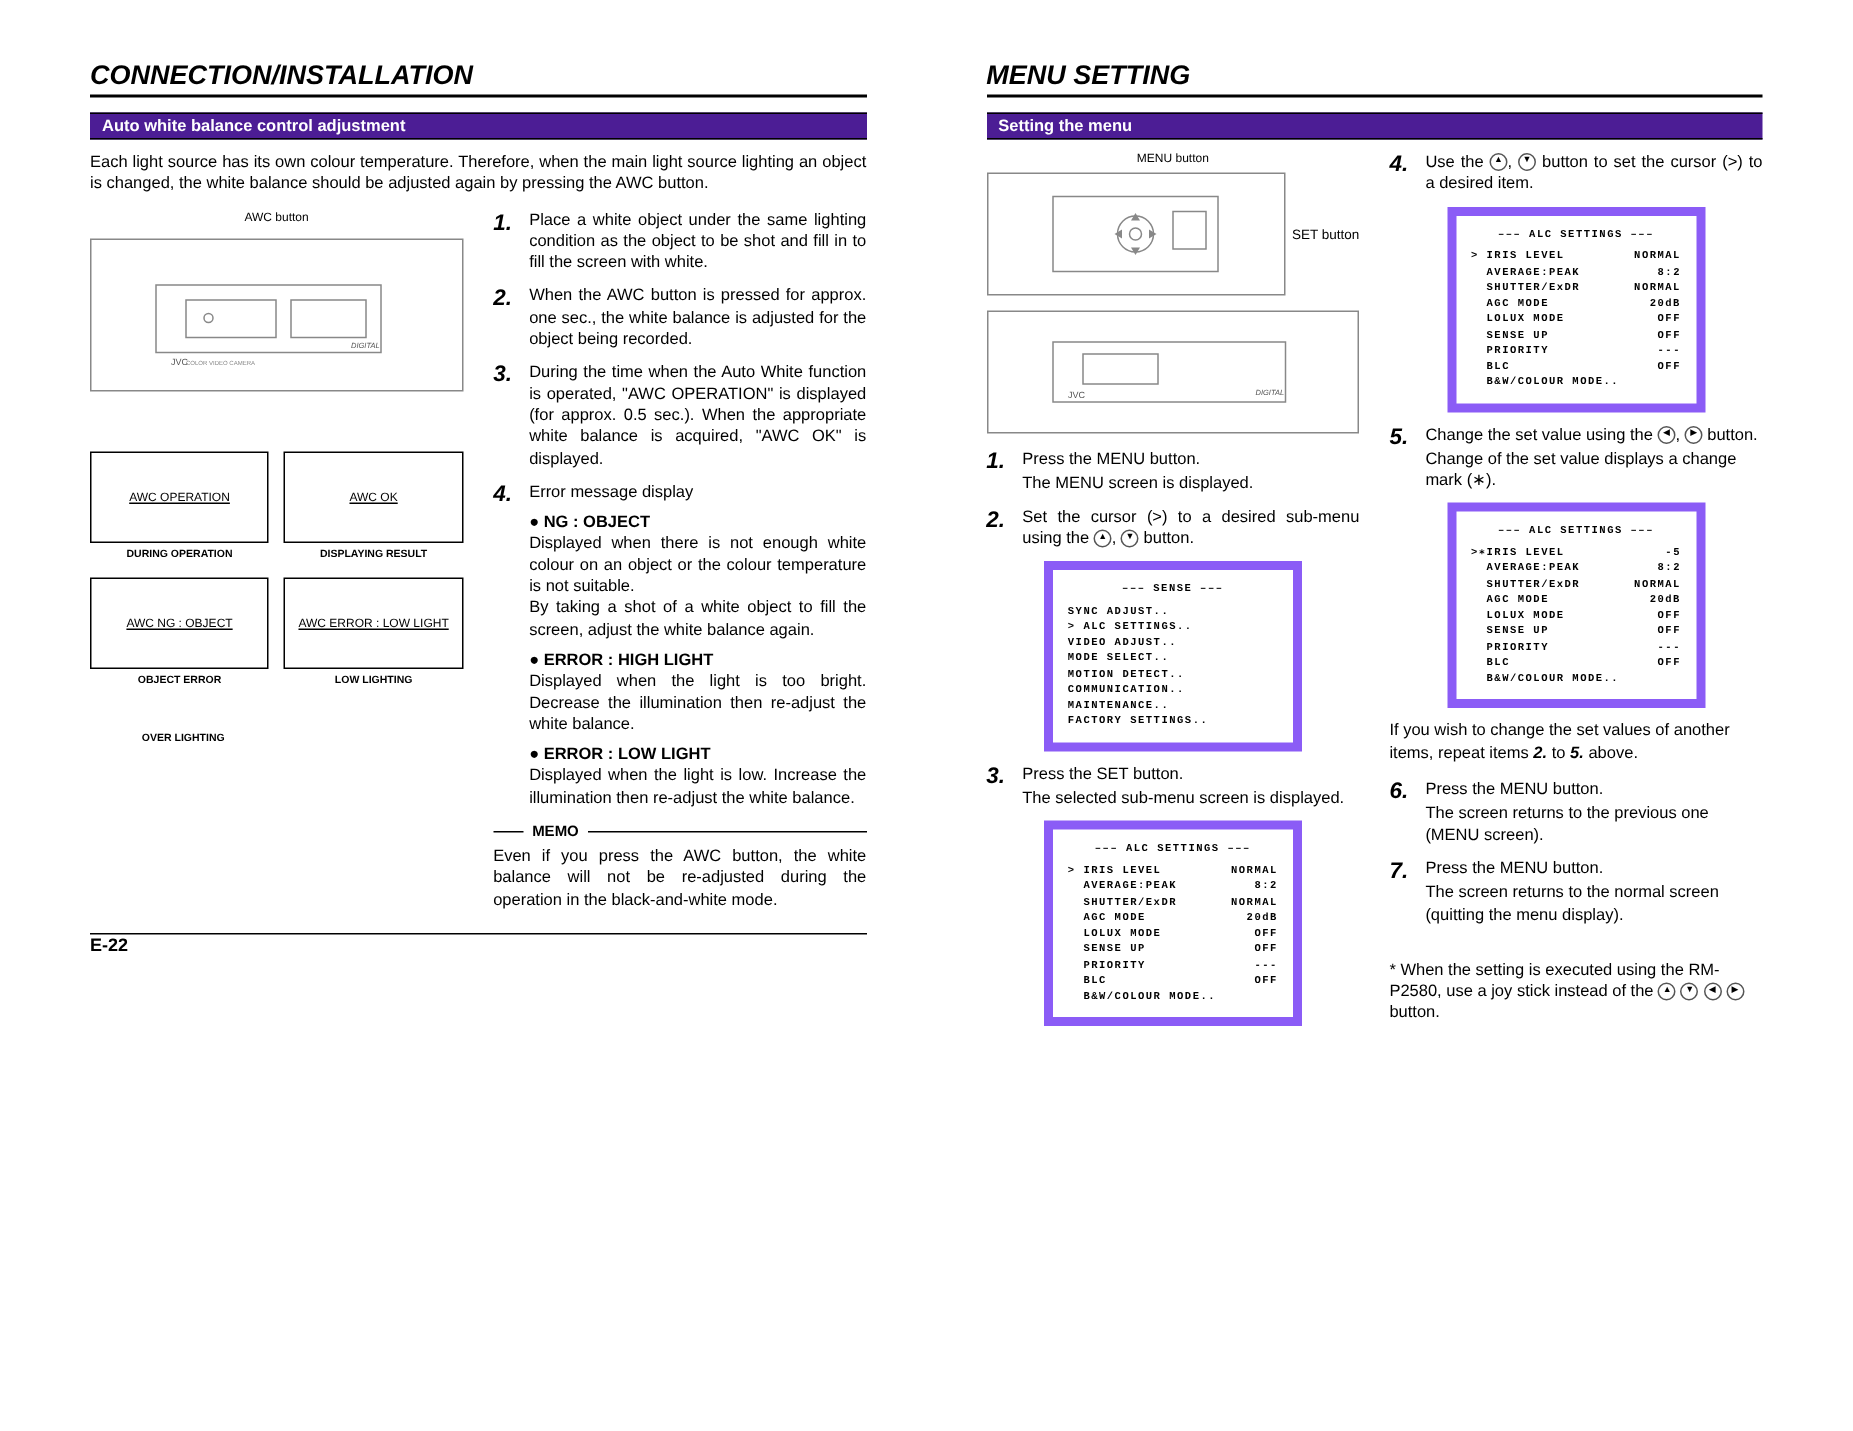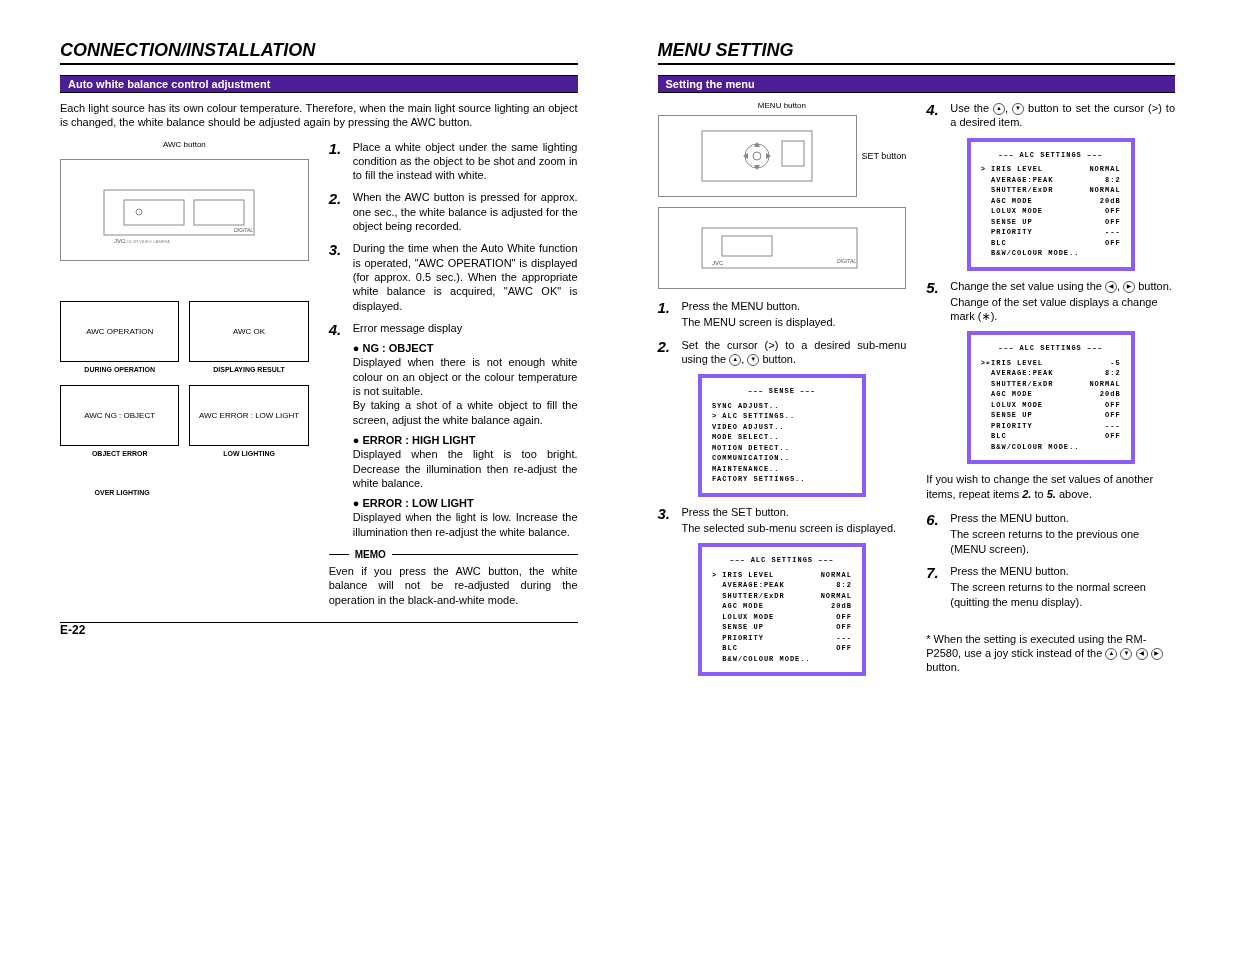--- a/index.html
+++ b/index.html
@@ -14,29 +14,29 @@
 .step-num { font-size: 15px; font-weight: bold; font-style: italic; margin-right: 6px; min-width: 18px; }
 .step-text { flex: 1; text-align: justify; line-height: 1.3; }
 .step-text-r { flex: 1; line-height: 1.3; }
 .step-sub { margin-top: 2px; }
 .bullet-item { margin-top: 6px; }
 .bullet-title { font-weight: bold; margin-top: 32px; }
 .camera-diagram { border: 1px solid #888; height: 100px; margin: 10px 0; display: flex; align-items: center; justify-content: center; color: #aaa; font-size: 8px; position: relative; }
 .camera-diagram-small { border: 1px solid #888; height: 80px; margin: 5px 0; display: flex; align-items: center; justify-content: center; color: #aaa; font-size: 8px; }
 .caption { font-size: 8px; text-align: center; }
 .status-boxes { display: flex; gap: 10px; margin-bottom: 4px; }
-.status-box { border: 1px solid #000; flex: 1; height: 55px; display: flex; align-items: center; justify-content: center; font-size: 8px; text-align: right; padding: 2px; }
+.status-box { border: 1px solid #000; flex: 1; height: 55px; display: flex; align-items: center; justify-content: center; font-size: 8px; text-align: right; padding: 2px; text-decoration: underline; }
 .status-label { font-size: 7px; font-weight: bold; text-align: center; flex: 1; }
 .status-labels { display: flex; gap: 10px; margin-bottom: 12px; }
 .single-box-wrap { width: 50%; }
 .memo-header { display: flex; align-items: center; margin: 10px 0 4px 0; font-weight: bold; font-size: 10px; }
 .memo-header::before, .memo-header::after { content: ""; flex: 0 0 20px; border-top: 1px solid #000; }
 .memo-header::after { flex: 1; margin-left: 6px; }
 .memo-header::before { margin-right: 6px; }
-.menu-box { border: 4px solid #8b5cf6; padding: 8px 10px; font-family: "Courier New", monospace; font-size: 7px; font-weight: bold; letter-spacing: 1px; margin: 8px auto; width: 140px; line-height: 1.5; }
+.menu-box { border: 6px solid #8b5cf6; padding: 8px 10px; font-family: "Courier New", monospace; font-size: 7px; font-weight: bold; letter-spacing: 1px; margin: 8px auto; width: 140px; line-height: 1.5; }
 .menu-row { display: flex; justify-content: space-between; white-space: pre; }
 .menu-title { text-align: center; margin-bottom: 4px; }
 .page-num { font-weight: bold; font-size: 12px; margin-top: 15px; }
 .page-num-left { border-top: 1px solid #000; }
 .page-num-right { text-align: right; border-top: 1px solid #000; }
 .icon { display: inline-block; width: 10px; height: 10px; border: 1px solid #555; border-radius: 50%; font-size: 6px; line-height: 9px; text-align: center; vertical-align: middle; }
 .diagram-area { position: relative; margin-bottom: 10px; }
 .float-label { font-size: 9px; }
 </style>
 </head>
@@ -89,21 +89,21 @@
         <div class="single-box-wrap">
           <div class="status-labels">
             <div class="status-label">OVER LIGHTING</div>
           </div>
         </div>
       </div>
 
       <div class="col">
         <div class="step">
           <div class="step-num">1.</div>
-          <div class="step-text">Place a white object under the same lighting condition as the object to be shot and zoom in to fill the instead with white.</div>
+          <div class="step-text">Place a white object under the same lighting condition as the object to be shot and fill in to fill the screen with white.</div>
         </div>
         <div class="step">
           <div class="step-num">2.</div>
           <div class="step-text">When the AWC button is pressed for approx. one sec., the white balance is adjusted for the object being recorded.</div>
         </div>
         <div class="step">
           <div class="step-num">3.</div>
           <div class="step-text">During the time when the Auto White function is operated, "AWC OPERATION" is displayed (for approx. 0.5 sec.). When the appropriate white balance is acquired, "AWC OK" is displayed.</div>
         </div>
         <div class="step">

